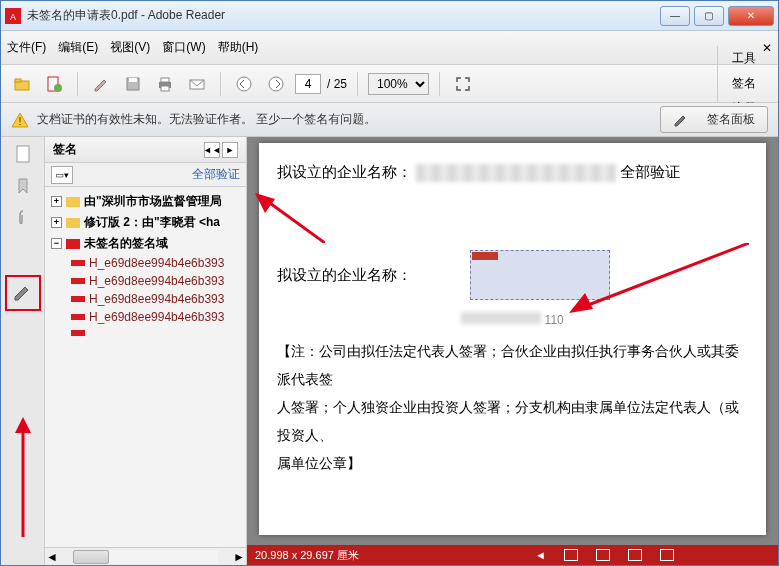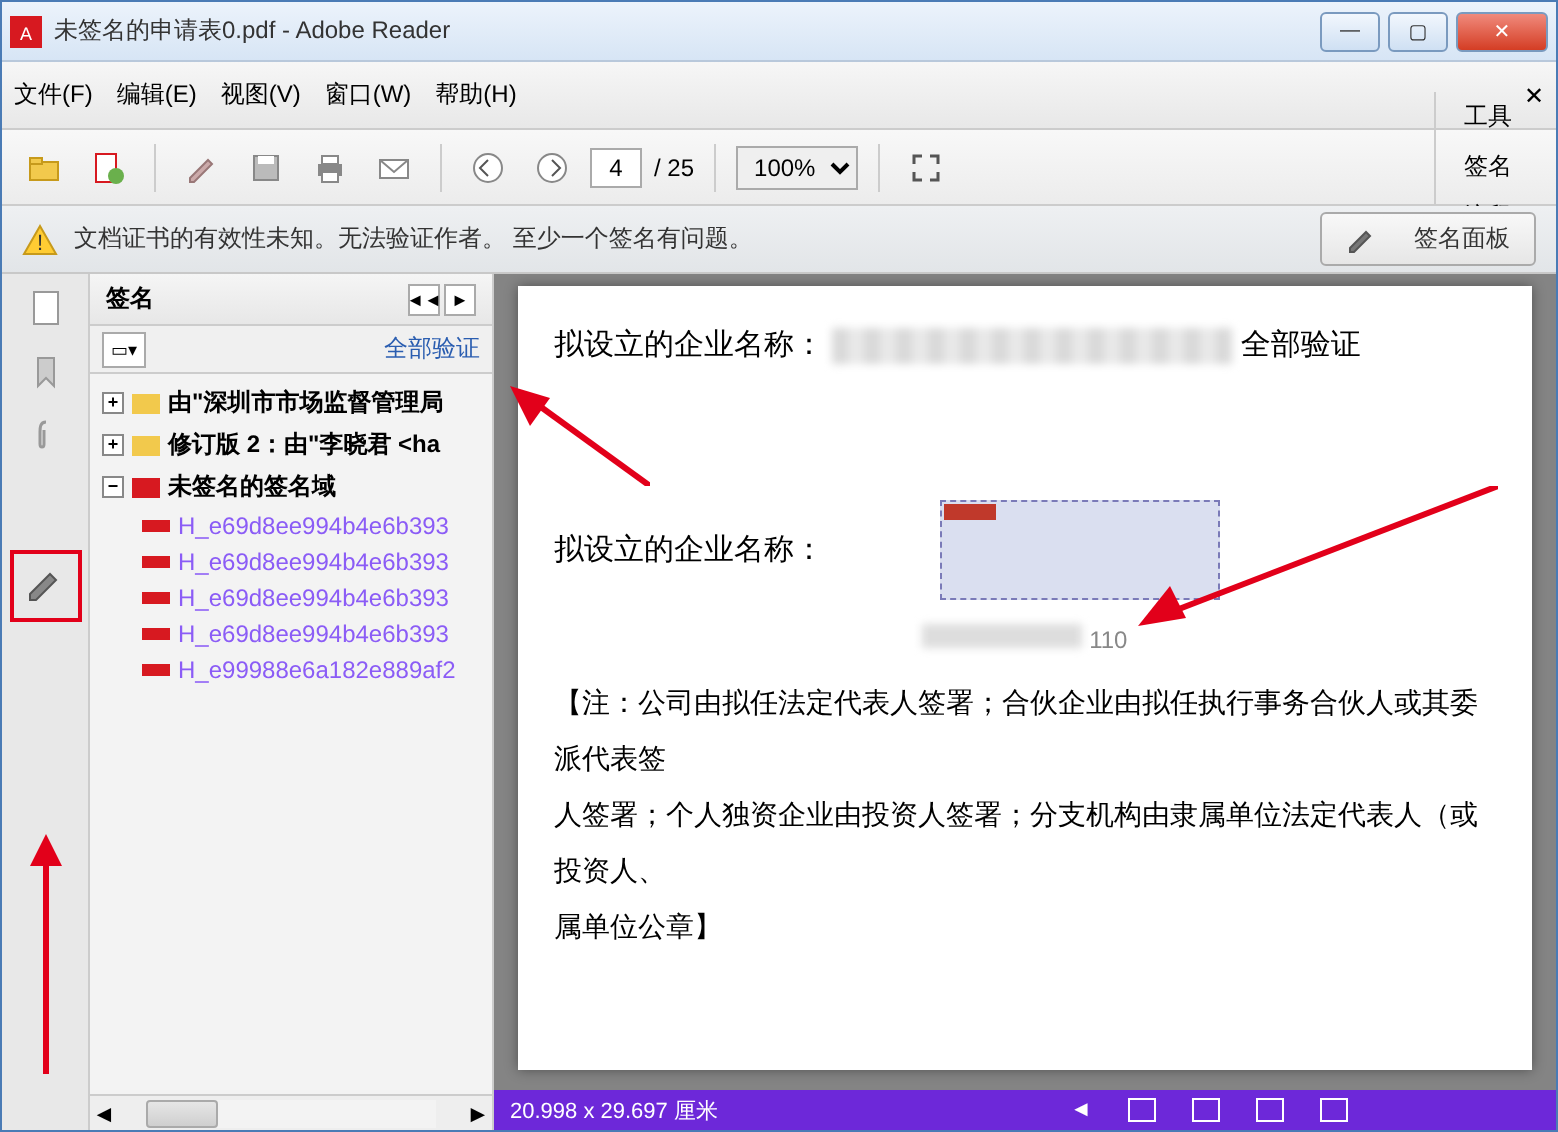--- a/index.html
+++ b/index.html
@@ -36,36 +36,36 @@
 .sidepanel { width: 202px; background: #f3f3f3; border-right: 1px solid #ccc; display: flex; flex-direction: column; font-size: 12px; }
 .sidepanel .hdr { height: 26px; background: linear-gradient(#f5f5f5,#e7e7e7); border-bottom: 1px solid #ccc; display: flex; align-items: center; padding: 0 8px; font-weight: bold; }
 .sidepanel .hdr .navbtns { margin-left: auto; display: flex; gap: 2px; }
 .sidepanel .hdr .navbtns span { border: 1px solid #aaa; width: 16px; height: 16px; display: flex; align-items: center; justify-content: center; font-size: 9px; background: #fff; cursor: pointer; }
 .sidepanel .sub { height: 24px; border-bottom: 1px solid #ccc; display: flex; align-items: center; padding: 0 6px; background: #f0f0f0; }
 .sidepanel .sub .opt { width: 22px; height: 18px; border: 1px solid #aaa; background: #fff; margin-right: auto; font-size: 9px; display: flex; align-items: center; justify-content: center; cursor: pointer; }
 .sidepanel .sub .verify { color: #2a5db0; cursor: pointer; }
 .tree { flex: 1; overflow: hidden; padding: 4px 2px; }
 .tree .node { white-space: nowrap; padding: 2px 2px; display: flex; align-items: center; gap: 4px; }
 .tree .lvl1 { padding-left: 4px; font-weight: bold; }
-.tree .lvl2 { padding-left: 24px; color: #8b5cf6; }
+.tree .lvl2 { padding-left: 24px; color: #7f1d1d; }
 .tree .expand { width: 11px; height: 11px; border: 1px solid #888; background: #fff; font-size: 9px; line-height: 9px; text-align: center; display: inline-block; cursor: pointer; }
 .tree .sigicon { width: 14px; height: 10px; display: inline-block; }
 .sidepanel .hscroll { height: 18px; background: #eee; border-top: 1px solid #ccc; display: flex; align-items: center; }
 .sidepanel .hscroll .track { flex: 1; height: 14px; background: #f3f3f3; margin: 0 14px; position: relative; }
 .sidepanel .hscroll .thumb { position: absolute; left: 0; width: 36px; height: 14px; background: linear-gradient(#e6e6e6,#cfcfcf); border: 1px solid #aaa; border-radius: 2px; }
 
 .docarea { flex: 1; background: #848484; position: relative; overflow: hidden; }
 .page { position: absolute; left: 12px; top: 6px; right: 12px; bottom: 30px; background: #fff; box-shadow: 0 0 6px rgba(0,0,0,.4); padding: 20px 18px; font-size: 15px; color: #000; }
 .page .line { margin-bottom: 18px; }
 .page .red { display: inline-block; width: 200px; height: 18px; background: repeating-linear-gradient(90deg,#d9d9d9,#d9d9d9 8px,#e9e9e9 8px,#e9e9e9 16px); filter: blur(2px); vertical-align: middle; }
 .sigbox { display: inline-block; width: 140px; height: 50px; border: 1px dashed #7a7ab8; background: #dadff0; vertical-align: middle; position: relative; }
 .sigbox .tag { position: absolute; top: 1px; left: 1px; width: 26px; height: 8px; background: #c0392b; }
 .blurnum { display: inline-block; width: 80px; height: 12px; background: #ddd; filter: blur(2px); }
 .note { font-size: 14px; line-height: 2; }
-.statusbar { position: absolute; left: 0; right: 0; bottom: 0; height: 20px; background: #6d28d9; color: #fff; font-size: 11px; display: flex; align-items: center; padding: 0 8px; gap: 80px; }
+.statusbar { position: absolute; left: 0; right: 0; bottom: 0; height: 20px; background: #b91c1c; color: #fff; font-size: 11px; display: flex; align-items: center; padding: 0 8px; gap: 80px; }
 .statusbar .mid { margin: 0 auto; display: flex; gap: 18px; }
 .statusbar .sicon { width: 14px; height: 12px; border: 1px solid #fff; display: inline-block; }
 
 .arrow { position: absolute; pointer-events: none; }
 </style>
 </head>
 <body>
 
 <div class="window">
 
@@ -257,21 +257,20 @@
         <div class="node lvl2">
             <svg class="sigicon" viewBox="0 0 14 10">
               <rect width="14" height="6" y="2" fill="#d71920"></rect>
             </svg>
             <span>H_e69d8ee994b4e6b393</span>
           </div>
         <div class="node lvl2">
             <svg class="sigicon" viewBox="0 0 14 10">
               <rect width="14" height="6" y="2" fill="#d71920"></rect>
             </svg>
-            <span>H_e99988e6a182e889af2</span>
           </div>
       </div>
       <div class="hscroll">
         <span style="width:14px;text-align:center">◄</span>
         <div class="track">
             <div class="thumb"></div>
           </div>
         <span style="width:14px;text-align:center">►</span>
       </div>
     </div>

